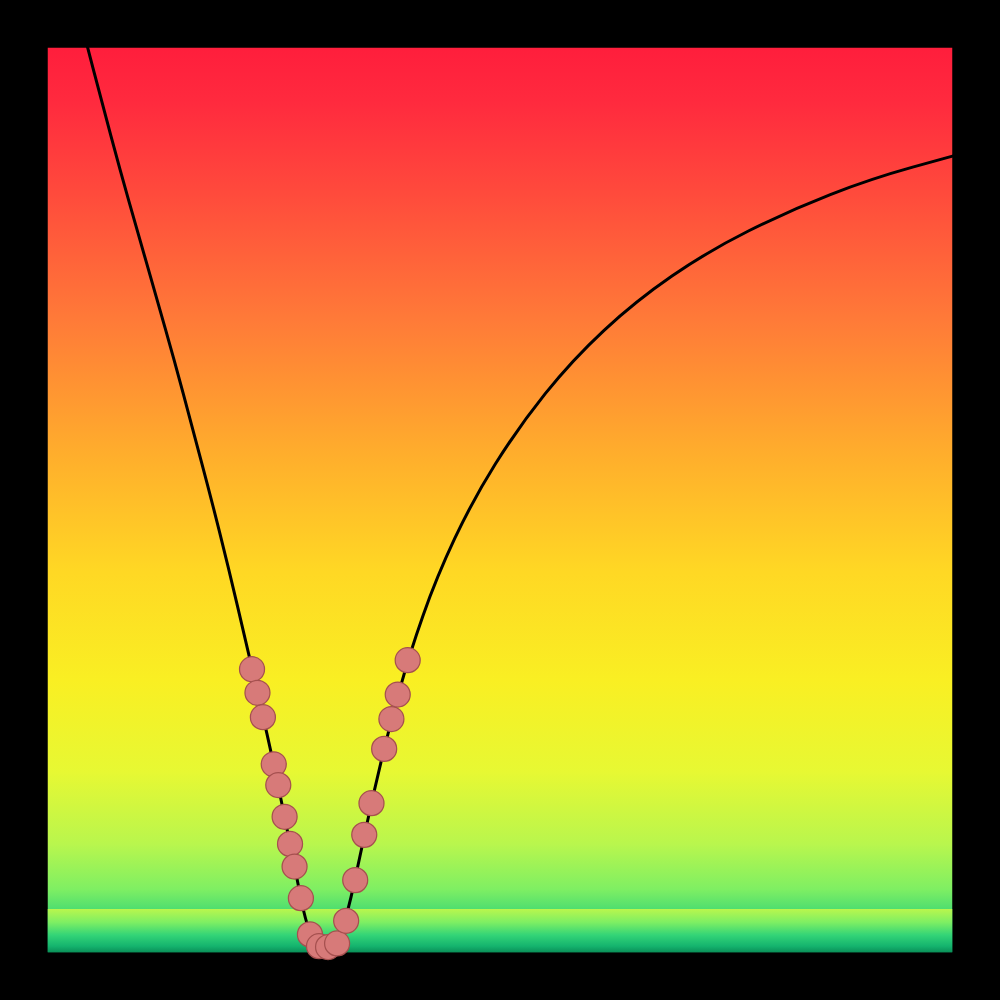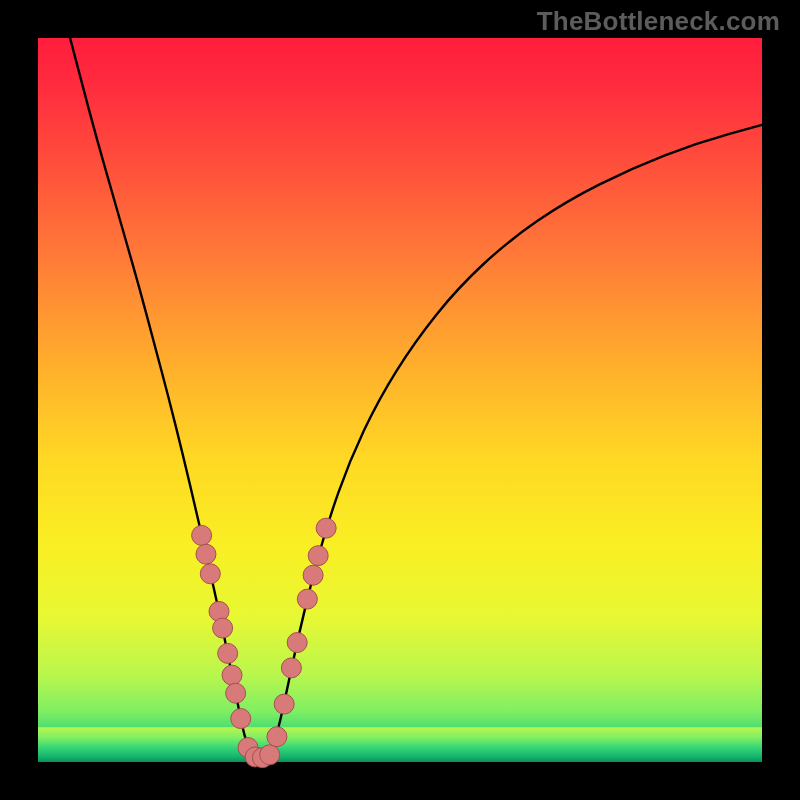--- a/index.html
+++ b/index.html
@@ -109,15 +109,14 @@
         <circle cx="246.16" cy="666.08" r="10" fill="#d77a79" stroke="#a5504f" stroke-width="1"></circle>
         <circle cx="253.40" cy="629.88" r="10" fill="#d77a79" stroke="#a5504f" stroke-width="1"></circle>
         <circle cx="259.19" cy="604.54" r="10" fill="#d77a79" stroke="#a5504f" stroke-width="1"></circle>
         <circle cx="269.33" cy="561.10" r="10" fill="#d77a79" stroke="#a5504f" stroke-width="1"></circle>
         <circle cx="275.12" cy="537.21" r="10" fill="#d77a79" stroke="#a5504f" stroke-width="1"></circle>
         <circle cx="280.19" cy="517.66" r="10" fill="#d77a79" stroke="#a5504f" stroke-width="1"></circle>
         <circle cx="288.15" cy="490.15" r="10" fill="#d77a79" stroke="#a5504f" stroke-width="1"></circle>
       </g>
   </svg>
 
-  <div class="watermark">TheBottleneck.com</div>
 
 </div>
 
 </body></html>

